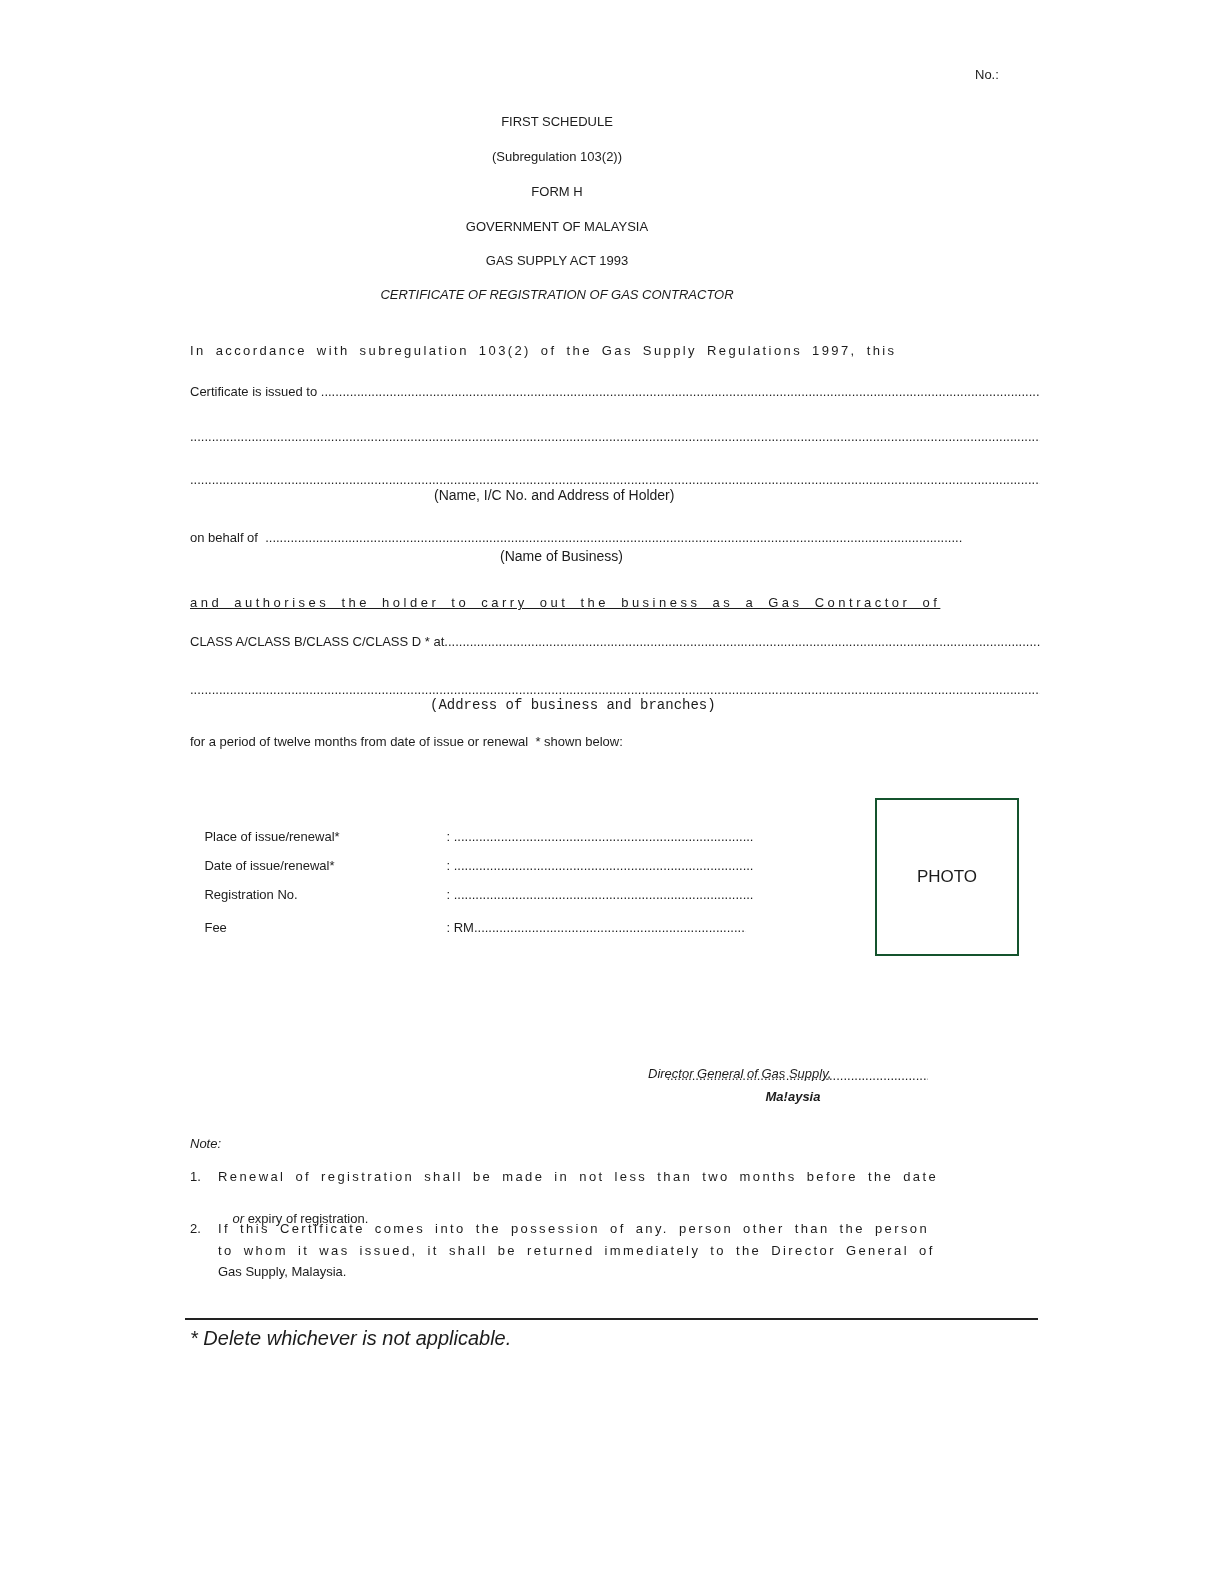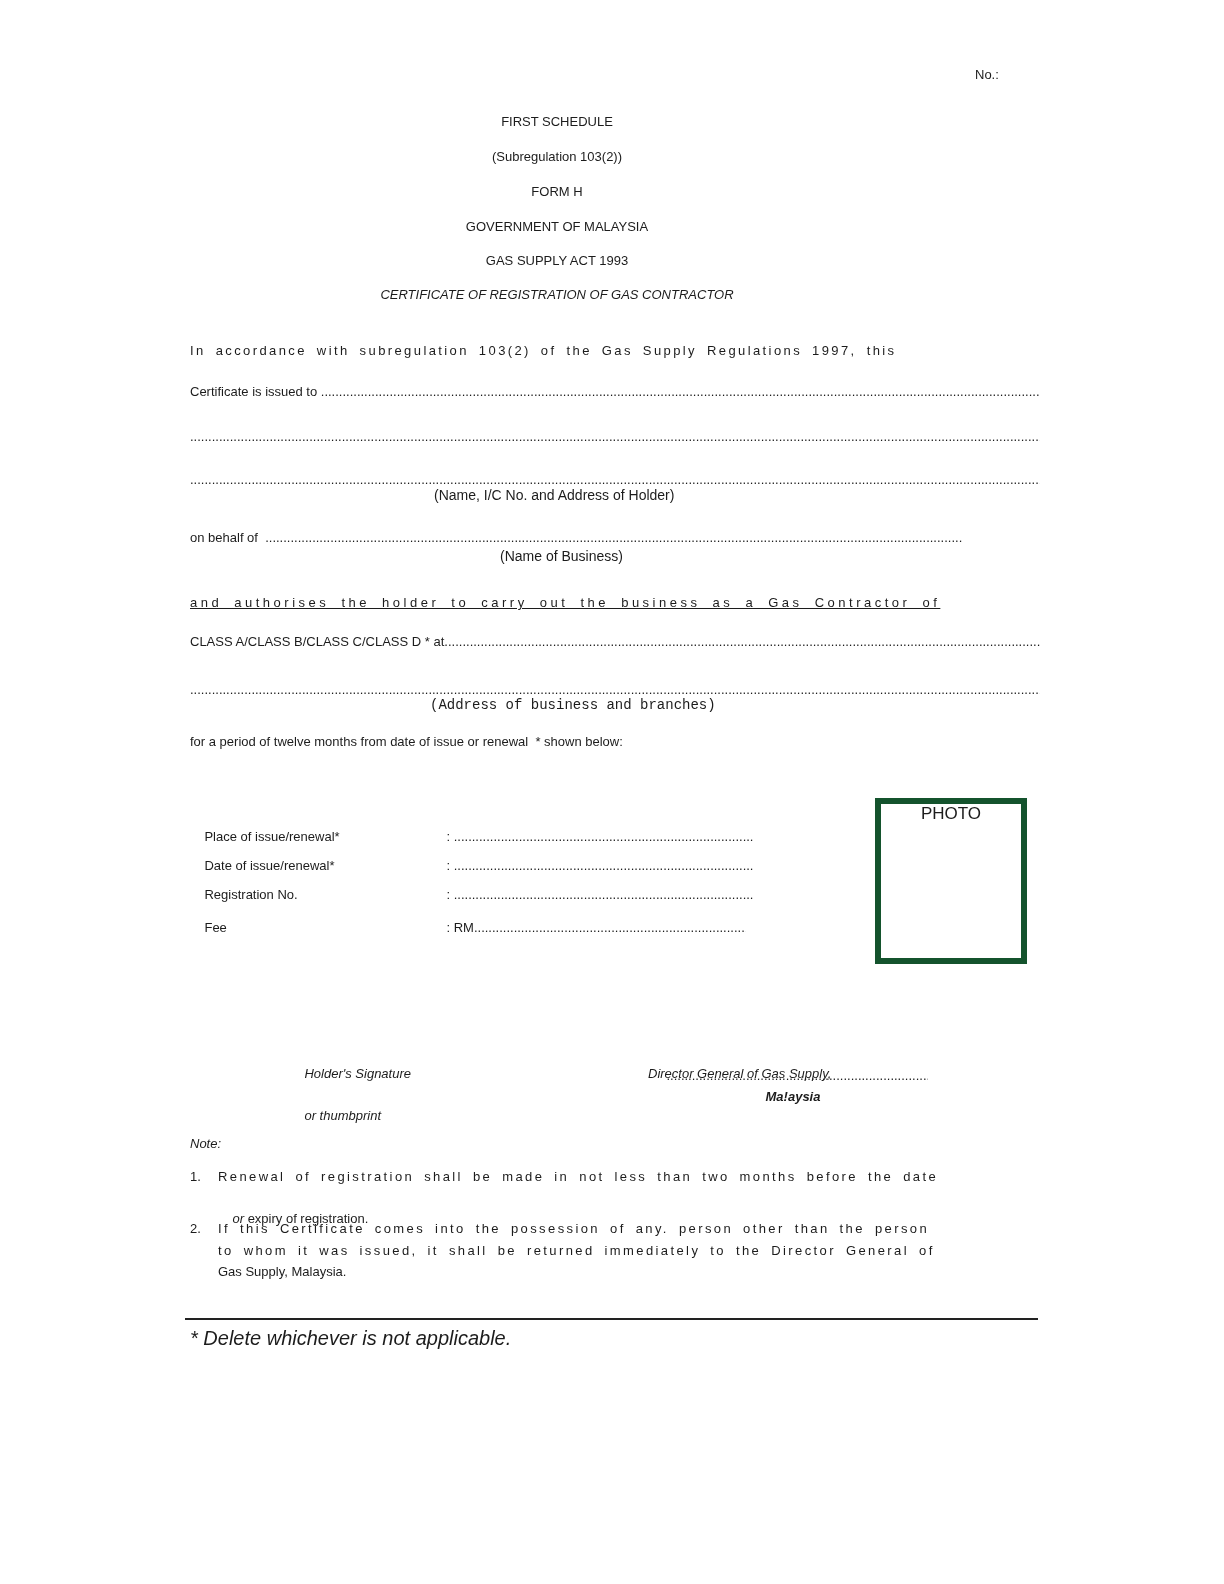--- a/index.html
+++ b/index.html
@@ -32,22 +32,22 @@
     white-space: pre;
     vertical-align: bottom;
     height: 20px;
   }
   .fill-flex { flex: 1 1 auto; overflow: hidden; white-space: pre; }
   .label-col { display: inline-block; width: 242px; }
   .photo-box {
     position: absolute;
     left: 875px; top: 798px;
     width: 140px; height: 154px;
-    border: 6px solid #14532d;
-    display: flex; justify-content: center;
+    border: 2px solid #14532d;
+    display: flex; align-items: center; justify-content: center;
     font-size: 17px;
   }
   .rule {
     position: absolute;
     left: 185px; top: 1318px;
     width: 853px; height: 2px;
     background: #222;
   }
 </style>
 </head>
@@ -102,24 +102,20 @@
     <span class="label-col">Registration No.</span><span>: </span><span class="fill" style="width:300px;">....................................................................................................................................................................................................................................................................................</span>
   </div>
   <div class="ln" style="top:898px; left:190px; width:660px;">
     <span class="label-col">Fee</span><span>: RM</span><span class="fill" style="width:272px;">....................................................................................................................................................................................................................................................................................</span>
   </div>
 
   <div class="photo-box">
     <span>PHOTO</span>
   </div>
 
-  <div class="ln ital" style="top:1042px; left:290px; line-height:21px;">
-    <span>Holder's Signature</span><br>
-    <span>or thumbprint</span>
-  </div>
   <div class="ln" style="top:1046px; left:652px;">
     <span class="fill" style="width:262px;">....................................................................................................................................................................................................................................................................................</span>
   </div>
   <div class="ln ital" style="top:1064px; left:648px;">Director General of Gas Supply,</div>
   <div class="ln ital center-wrap" style="top:1087px; left:648px; width:290px;font-weight:bold;">Ma!aysia</div>
 
   <div class="ln ital" style="top:1134px; left:190px;">Note:</div>
 
   <div class="ln" style="top:1167px; left:190px;">1.</div>
   <div class="ln sp-wide" style="top:1167px; left:218px;">Renewal of registration shall be made in not less than two months before the date</div>

